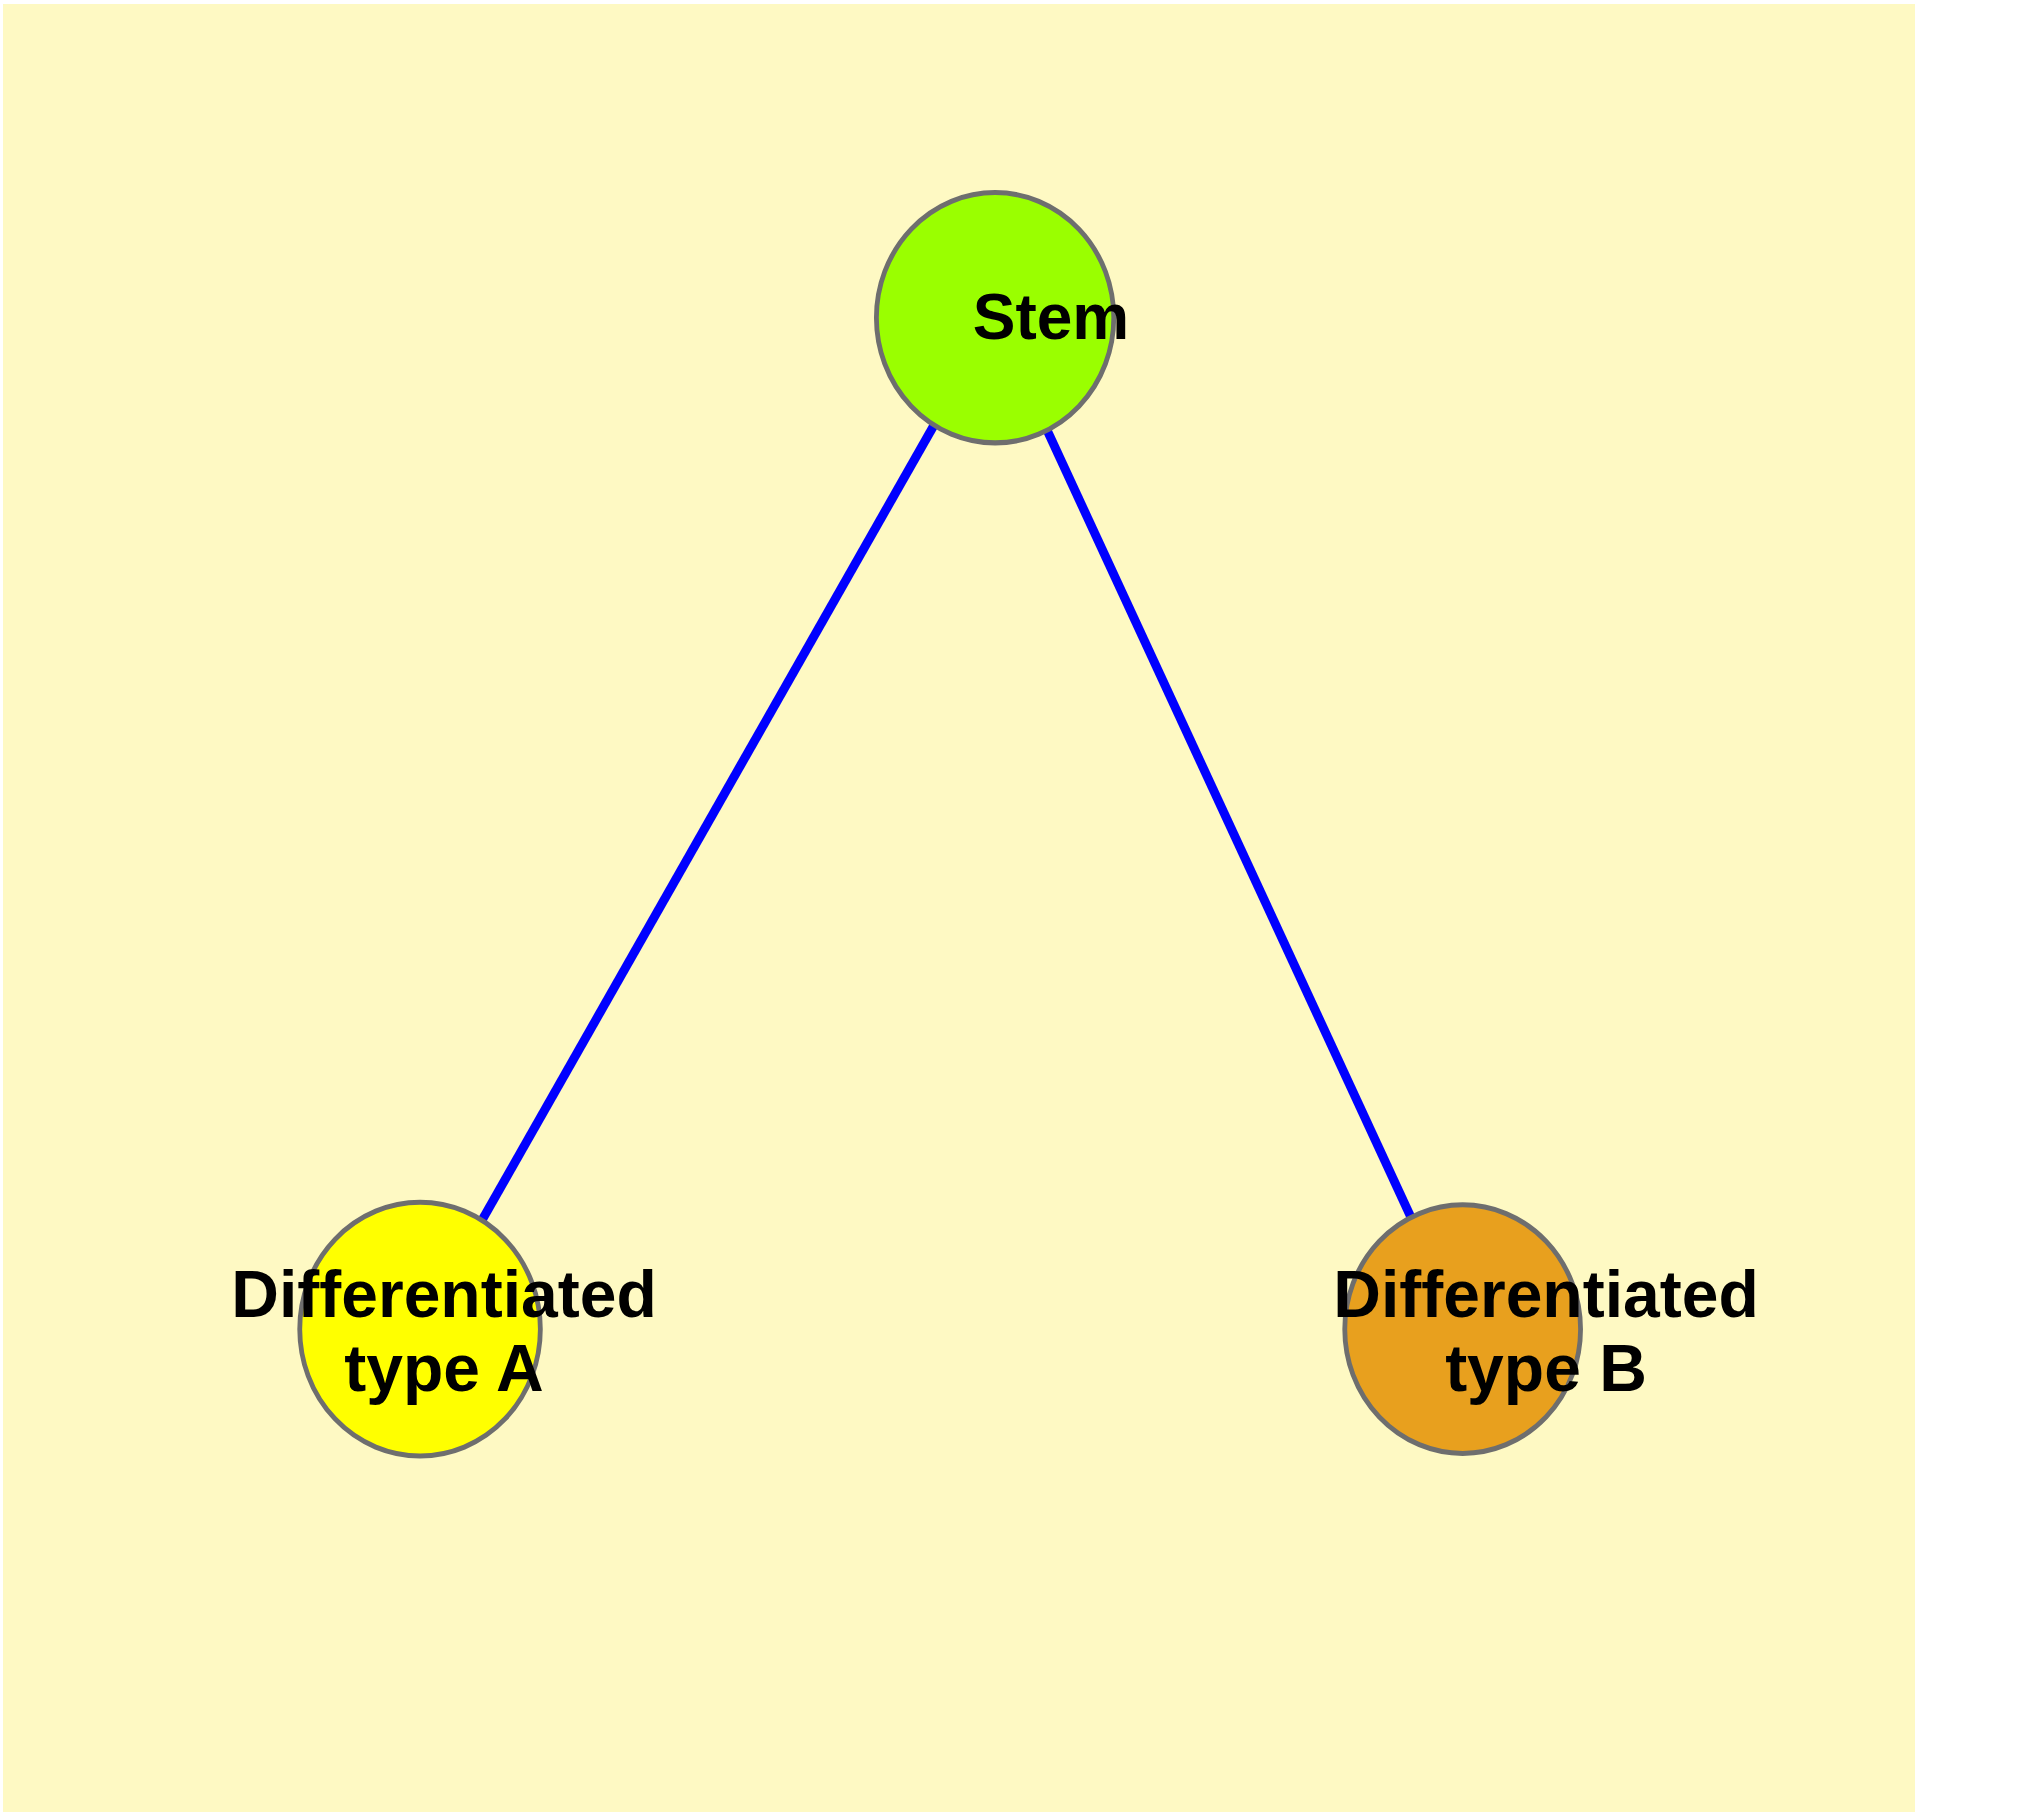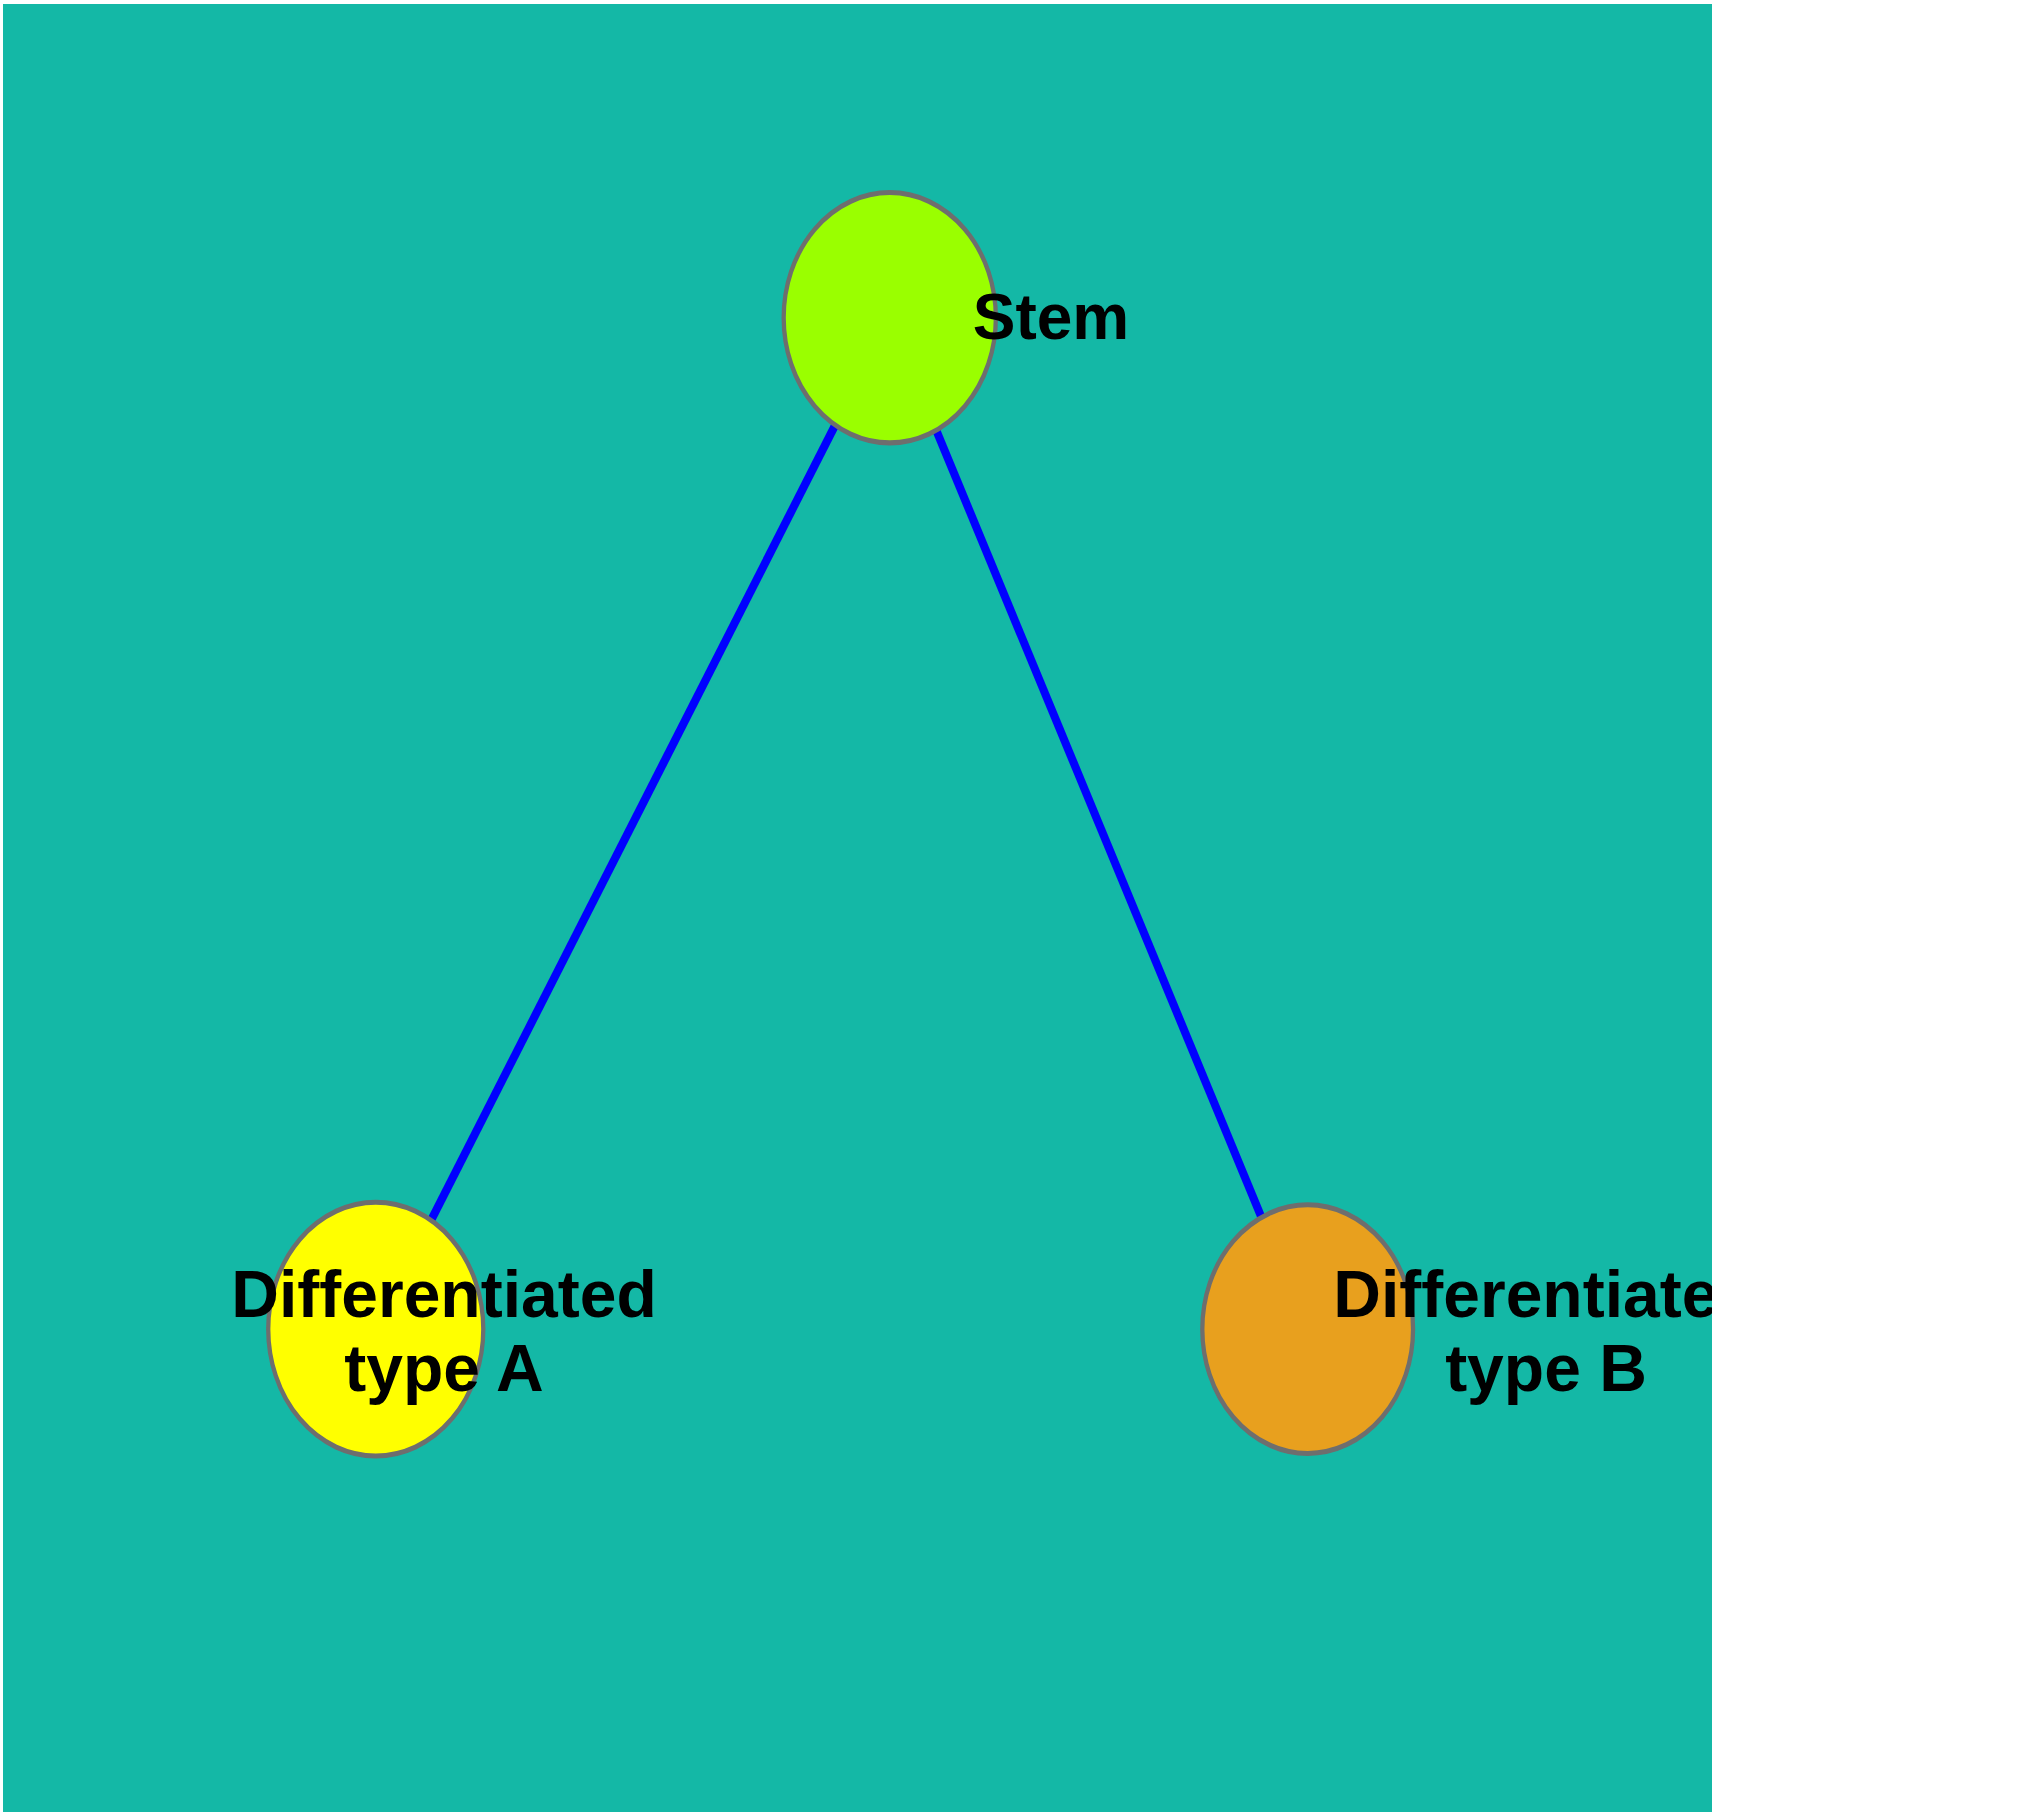--- a/index.html
+++ b/index.html
@@ -39,21 +39,21 @@
     pointer-events: none;
     z-index: 5;
   }
   .label-stem { font-size: 64px; }
   .label-diffa { font-size: 66px; }
   .label-diffb { font-size: 66px; }
 </style>
 </head>
 <body>
 
-<div id="canvas" style="width: 1712px; height: 1812px; background: #14b8a6;">
+<div id="canvas" style="width: 1915px; height: 1812px; background: #fef9c3;">
 
   <svg id="graph-svg" viewBox="0 0 2384 2138" preserveAspectRatio="none">
 
     <g>
       <line id="edge-stem-diff-a" stroke-linecap="butt" x1="1237" y1="371" x2="520" y2="1567" stroke="#0000ff" stroke-width="11"></line>
       <line id="edge-stem-diff-b" stroke-linecap="butt" x1="1237" y1="371" x2="1820" y2="1567" stroke="#0000ff" stroke-width="11"></line>
     </g>
 
     <g>
       <circle id="node-stem" cx="1237" cy="371" r="148" fill="#9aff00" stroke="#6e6e6e" stroke-width="6"></circle>

